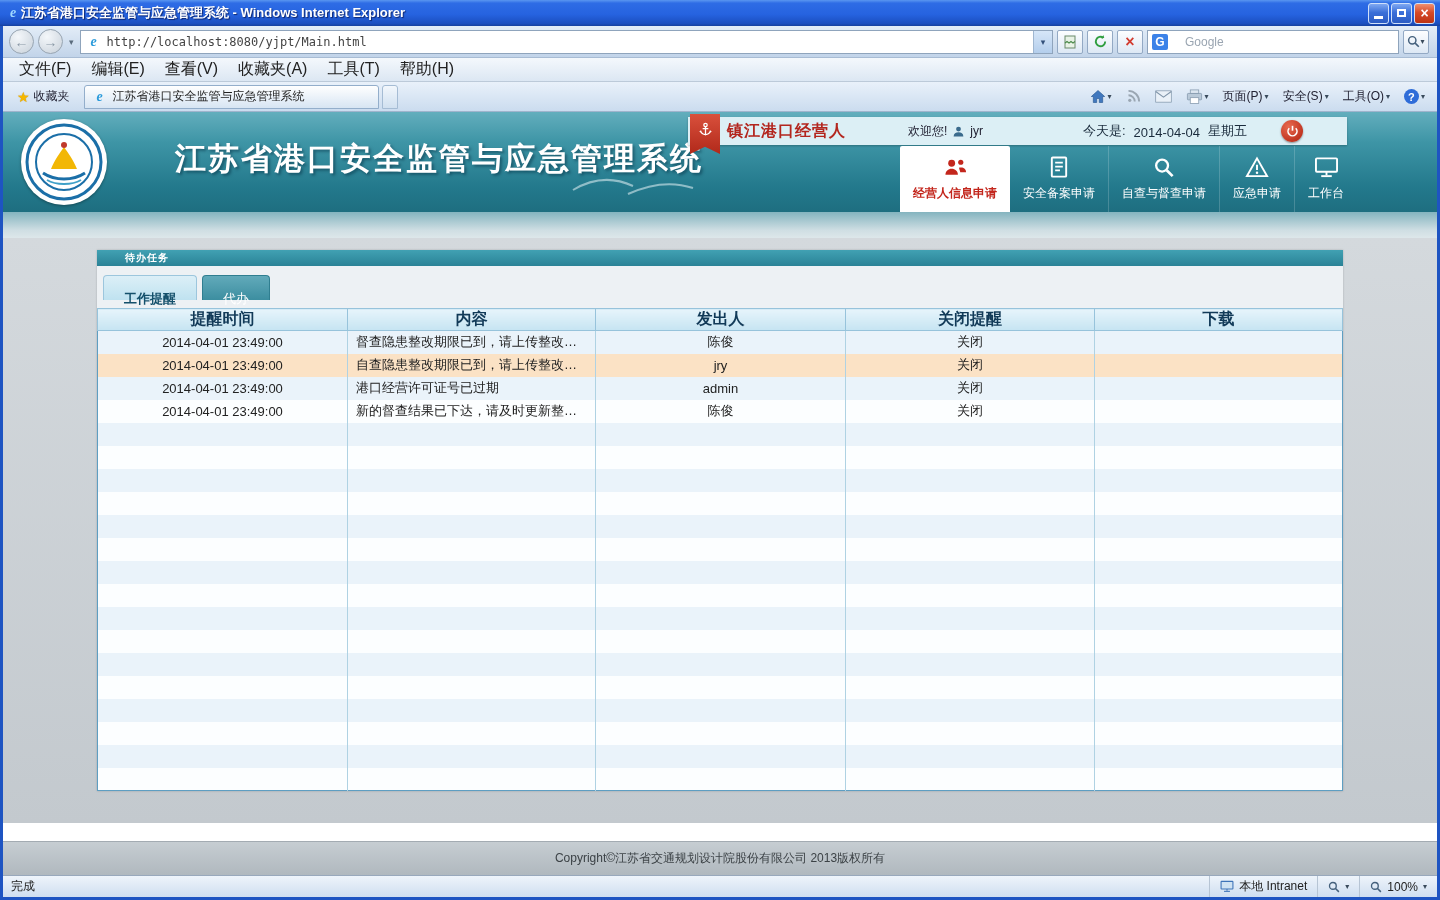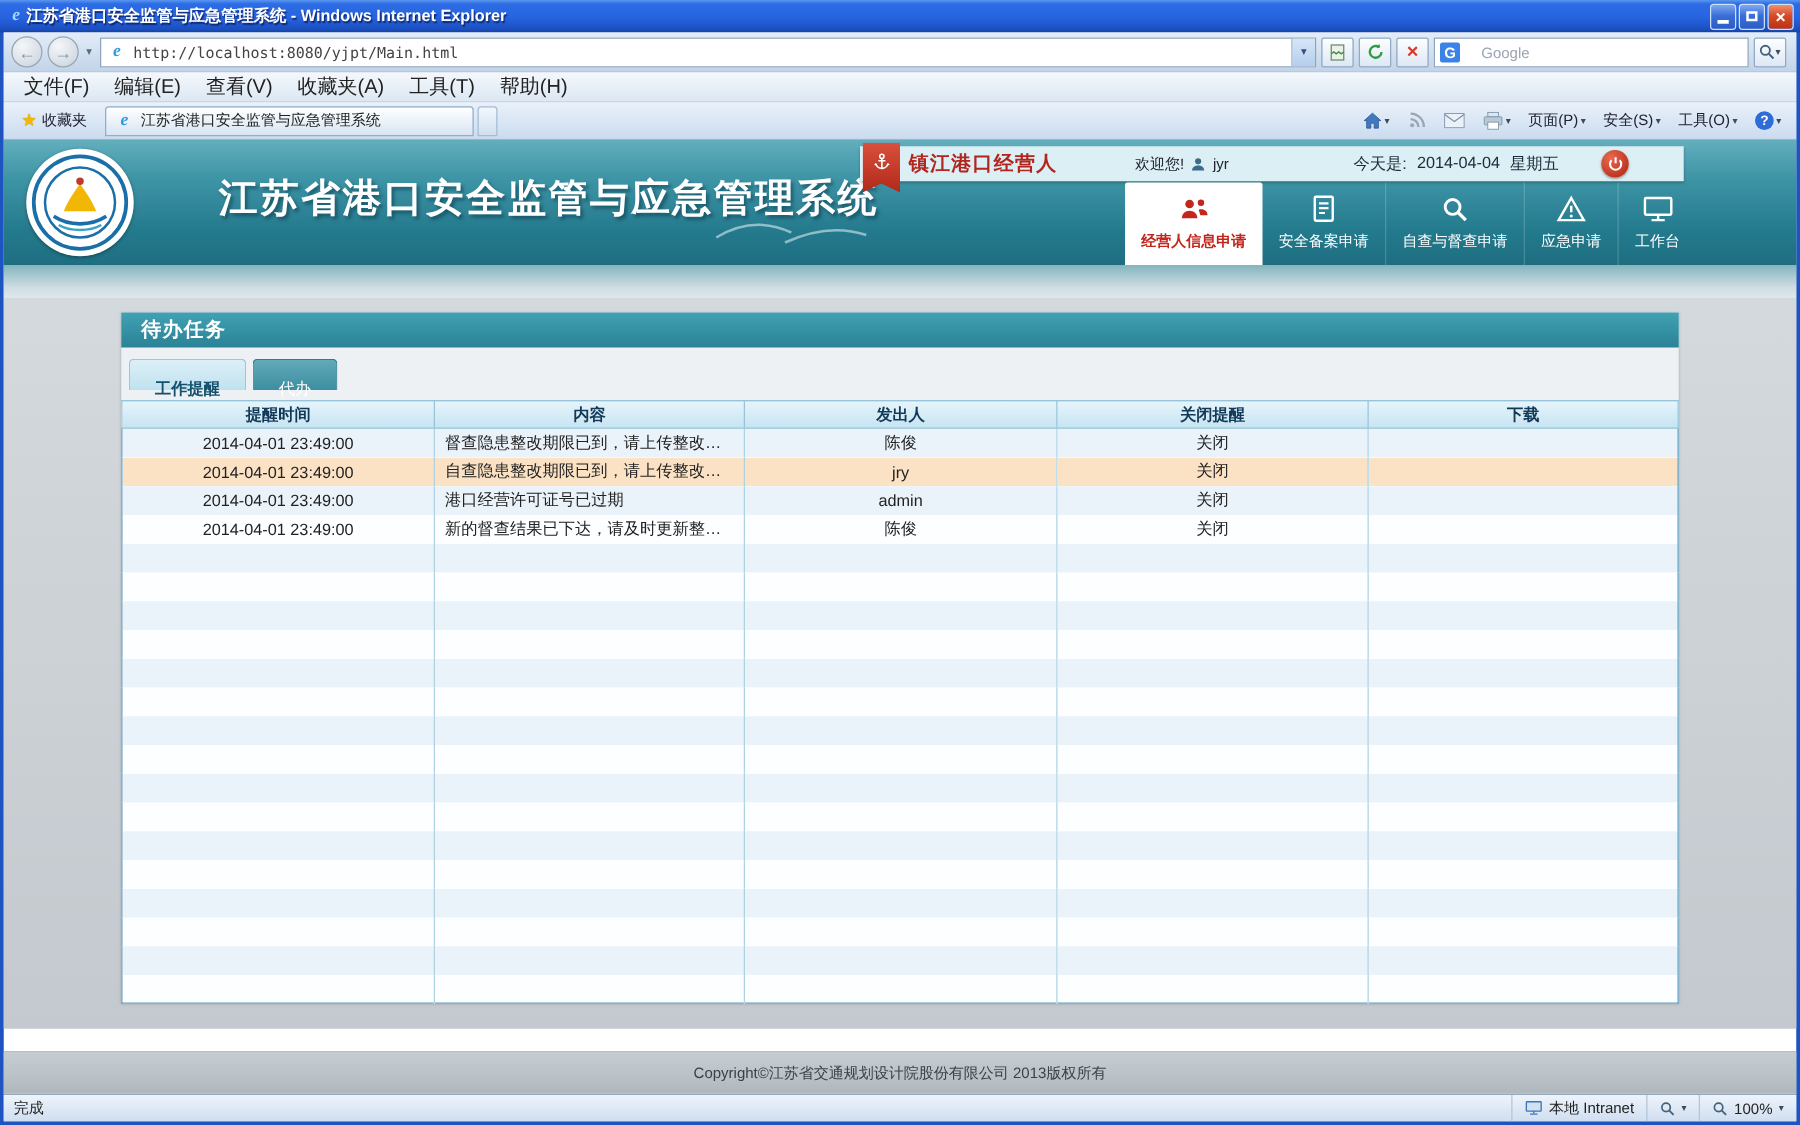--- a/index.html
+++ b/index.html
@@ -72,47 +72,47 @@
   .sys-title { position:absolute; left:172px; top:26px; font-size:31px; font-weight:bold; color:#fff; letter-spacing:2px;
                text-shadow:2px 2px 3px rgba(0,40,60,.5); white-space:nowrap; }
   .swoosh { position:absolute; left:565px; top:58px; opacity:.55; }
   .top-strip { position:absolute; left:685px; right:90px; top:5px; height:28px; background:#DCEFF5;
                display:flex; align-items:center; box-shadow:0 1px 2px rgba(0,0,0,.25); }
   .ribbon { display:flex; align-items:center; gap:7px; margin-left:2px; }
   .ribbon-flag { width:30px; height:40px; margin-top:6px; background:linear-gradient(#D9503C,#B1291A);
                  clip-path:polygon(0 0,100% 0,100% 100%,50% 82%,0 100%); display:flex; align-items:flex-start; justify-content:center; padding-top:5px; }
   .ribbon-text { font-size:16px; font-weight:bold; color:#B3261E; letter-spacing:1px; }
   .welcome-group { margin-left:62px; display:flex; align-items:center; gap:5px; font-size:12px; color:#223; }
-  .date-group { margin-left:auto; display:flex; align-items:flex-start; gap:8px; font-size:13px; color:#1A2B3C; }
+  .date-group { margin-left:auto; display:flex; align-items:flex-end; gap:8px; font-size:13px; color:#1A2B3C; }
   .power-btn { margin-left:34px; margin-right:44px; width:22px; height:22px; border-radius:50%;
                background:radial-gradient(circle at 35% 30%,#E86A50,#B01F0D); display:flex; align-items:center; justify-content:center;
                box-shadow:0 1px 2px rgba(0,0,0,.4); }
   .main-nav { position:absolute; right:80px; bottom:0; height:66px; display:flex; align-items:stretch;margin-top:16px; }
   .nav-item { display:flex; flex-direction:column; align-items:center; justify-content:center; gap:6px;
               padding:0 13px; color:#fff; font-size:12px; cursor:pointer; }
   .nav-item + .nav-item { border-left:1px solid rgba(255,255,255,.18); }
   .nav-item.active { background:#fff; color:#C3261C; border-left:none; border-radius:2px 2px 0 0; font-weight:bold; }
   .nav-item.active + .nav-item { border-left:none; }
   .nav-item svg { display:block; }
 
   .page-subbar { height:26px; flex:0 0 auto; background:linear-gradient(180deg,#84B4BF,#CFDEE3 70%,#DDE7EA); }
 
   
   .page-content { flex:1; min-height:0; background:linear-gradient(180deg,#D4D9DD,#C3C9CE); overflow:hidden; }
   .panel { margin:12px 94px 0 94px; background:#EDF1F4; box-shadow:0 0 2px rgba(0,0,0,.2); }
-  .panel-titlebar { height:28px; background:linear-gradient(180deg,#41A1B3,#2A8296); color:#fff; font-size:16px; font-weight:bold;
-                    display:flex; align-items:center; padding-left:16px; letter-spacing:1px; }
+  .panel-titlebar { height:16px; background:linear-gradient(180deg,#41A1B3,#2A8296); color:#fff; font-size:10px; font-weight:bold;
+                    display:flex; align-items:center; padding-left:28px; letter-spacing:1px; }
   .tab-strip { display:flex; align-items:flex-end; padding:9px 0 0 6px; }
   .ptab { height:22px; line-height:21px; padding:12px 20px; font-size:13px; border-radius:4px 4px 0 0; margin-right:5px; cursor:pointer; }
   .ptab.active { background:linear-gradient(#DCEFF7,#BFE2F0); color:#14506B; border:1px solid #9CC6DD; border-bottom:none; font-weight:bold; }
   .ptab.inactive { background:linear-gradient(#62AABA,#3C8EA0); color:#fff; border:1px solid #2F7E90; border-bottom:none; }
   .grid-wrap { padding:8px 0 0 0; }
   table.grid { width:100%; border-collapse:collapse; table-layout:fixed; background:#fff; border:1px solid #5E9EC2; }
   .grid col.c0 { width:250px; } .grid col.c1 { width:248px; } .grid col.c2 { width:250px; } .grid col.c3 { width:249px; }
-  .grid th { height:22px; background:linear-gradient(#E6F4FB,#C6E4F2); border:1px solid #97C3DB; font-size:13px; font-weight:bold; color:#123A58; }
+  .grid th { height:22px; background:linear-gradient(#E6F4FB,#C6E4F2); border:1px solid #97C3DB; font-size:16px; font-weight:bold; color:#123A58; }
   .grid td { height:23px; font-size:13px; color:#222; padding:0 8px; border-left:1px solid #AFD2E3;
              white-space:nowrap; overflow:hidden; text-overflow:ellipsis; }
   .grid td:first-child { border-left:none; }
   .grid td.c0, .grid td.c2, .grid td.c3 { text-align:center; }
   .grid tr.alt { background:#EAF3FA; }
   .grid tr.base { background:#FCFEFF; }
   .grid tr.hl { background:#FBE2C5; }
   .close-link { cursor:pointer; color:#1a1a1a; }
 
   .page-footer { height:34px; flex:0 0 auto; background:linear-gradient(180deg,#C6CDD2,#B0B8BE); border-top:1px solid #A3ABB2;

